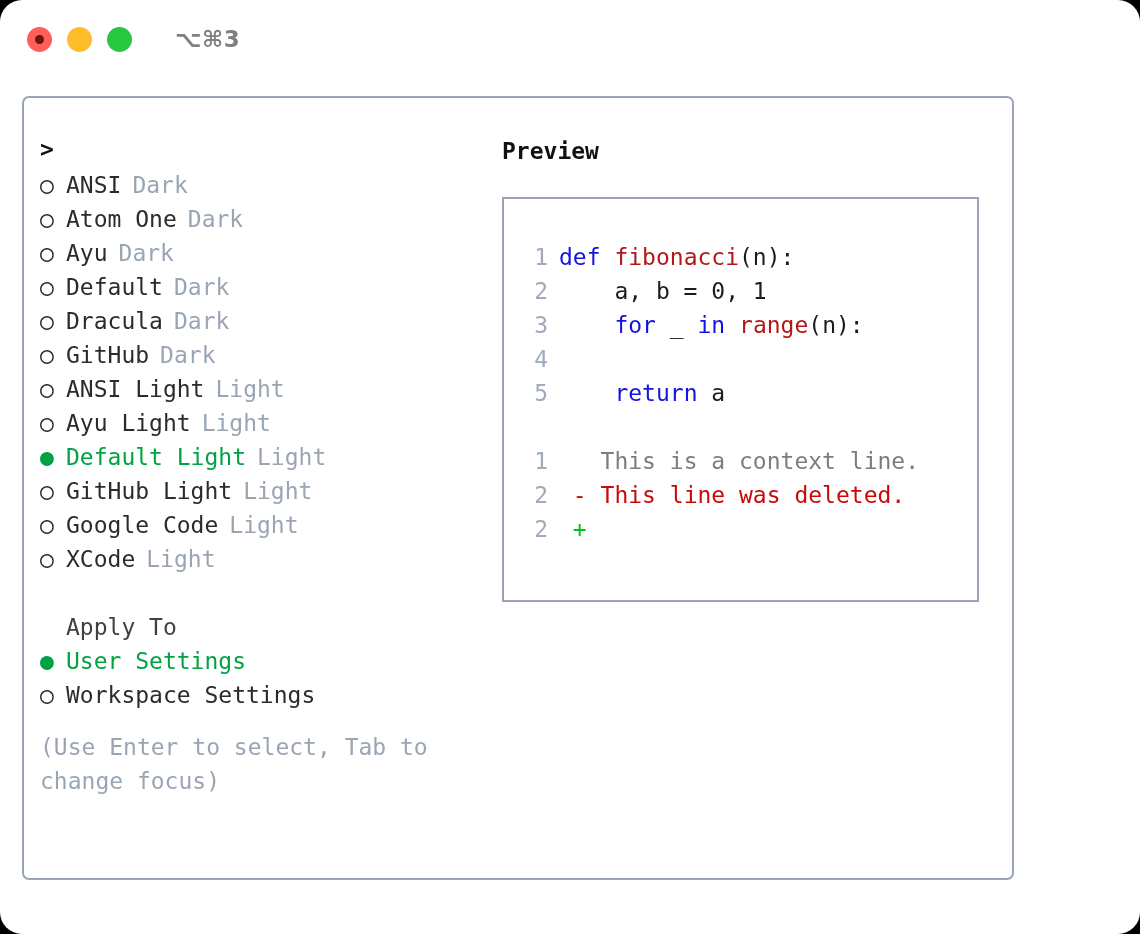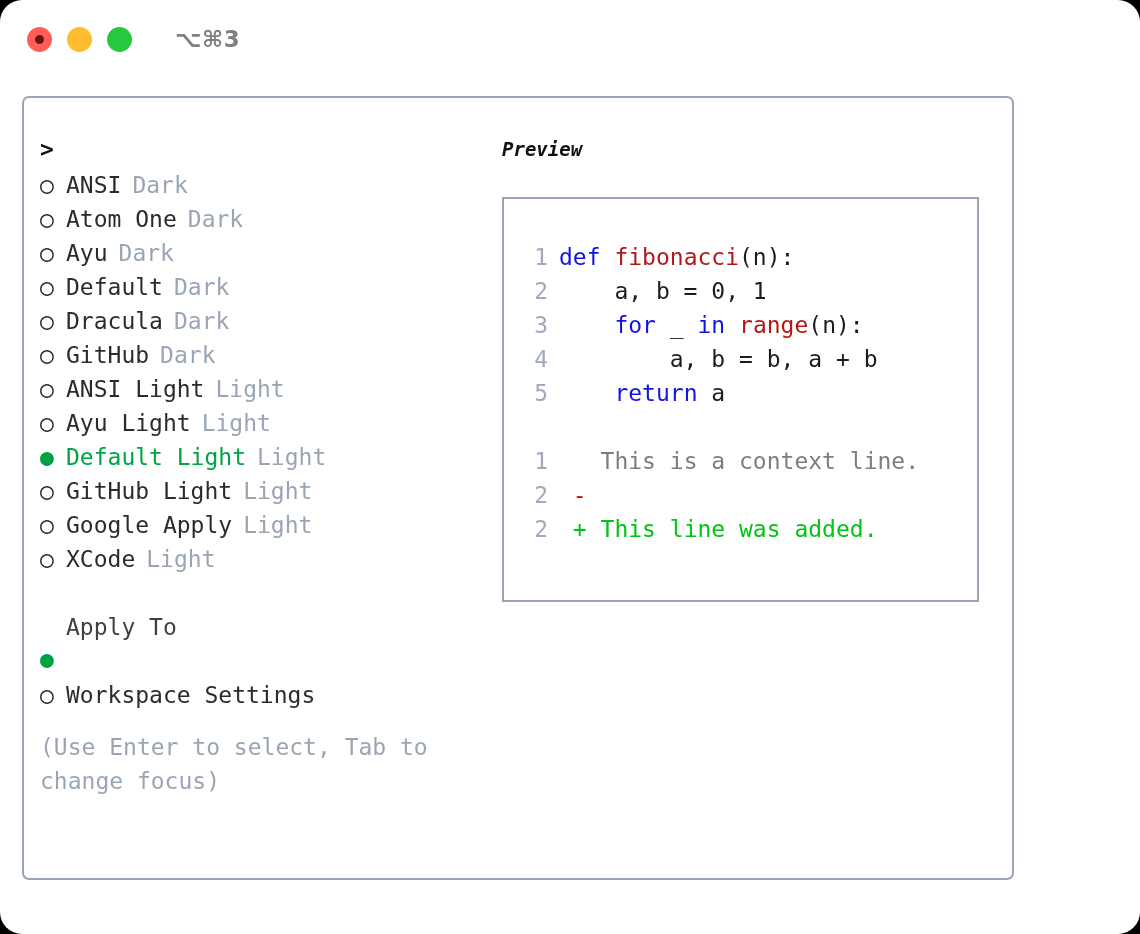--- a/index.html
+++ b/index.html
@@ -137,25 +137,24 @@
   }
 
   
   #preview-pane {
     position: absolute;
     left: 478px;
     top: 40px;
     width: 490px;
   }
   #preview-title {
-    font-size: 19px;
+    font-size: 23px;
     font-weight: bold;
     color: #111111;
     height: 34px;
-    font-style: italic;
   }
   #preview-box {
     margin-top: 25px;
     width: 477px;
     height: 405px;
     border: 2px solid #99a4b4;
     box-sizing: border-box;
     padding: 45px 0 0 14px;
   }
 
@@ -207,50 +206,50 @@
             <div class="list-line"><span class="marker">○</span><span class="theme-name">ANSI</span><span class="theme-kind">Dark</span></div>
             <div class="list-line"><span class="marker">○</span><span class="theme-name">Atom One</span><span class="theme-kind">Dark</span></div>
             <div class="list-line"><span class="marker">○</span><span class="theme-name">Ayu</span><span class="theme-kind">Dark</span></div>
             <div class="list-line"><span class="marker">○</span><span class="theme-name">Default</span><span class="theme-kind">Dark</span></div>
             <div class="list-line"><span class="marker">○</span><span class="theme-name">Dracula</span><span class="theme-kind">Dark</span></div>
             <div class="list-line"><span class="marker">○</span><span class="theme-name">GitHub</span><span class="theme-kind">Dark</span></div>
             <div class="list-line"><span class="marker">○</span><span class="theme-name">ANSI Light</span><span class="theme-kind">Light</span></div>
             <div class="list-line"><span class="marker">○</span><span class="theme-name">Ayu Light</span><span class="theme-kind">Light</span></div>
             <div class="list-line selected"><span class="marker">●</span><span class="theme-name">Default Light</span><span class="theme-kind">Light</span></div>
             <div class="list-line"><span class="marker">○</span><span class="theme-name">GitHub Light</span><span class="theme-kind">Light</span></div>
-            <div class="list-line"><span class="marker">○</span><span class="theme-name">Google Apply</span><span class="theme-kind">Light</span></div>
+            <div class="list-line"><span class="marker">○</span><span class="theme-name">Google Code</span><span class="theme-kind">Light</span></div>
             <div class="list-line"><span class="marker">○</span><span class="theme-name">XCode</span><span class="theme-kind">Light</span></div>
           </div>
 
         <div class="spacer"></div>
 
         <div class="apply-title">Apply To</div>
 
         <div id="apply-list">
-            <div class="list-line selected"><span class="marker">●</span></div>
+            <div class="list-line selected"><span class="marker">●</span><span class="theme-name">User Settings</span></div>
             <div class="list-line"><span class="marker">○</span><span class="theme-name">Workspace Settings</span></div>
           </div>
 
         <div id="hint">(Use Enter to select, Tab to change focus)</div>
       </div>
 
       <div id="preview-pane">
         <div id="preview-title">Preview</div>
         <div id="preview-box">
           <div id="code-block">
               <div class="code-line"><span class="lineno">1</span><span class="kw">def </span><span class="fn">fibonacci</span><span class="code-text">(n):</span></div>
               <div class="code-line"><span class="lineno">2</span><span class="code-text">    a, b = 0, 1</span></div>
               <div class="code-line"><span class="lineno">3</span><span class="code-text">    </span><span class="kw">for</span><span class="code-text"> _ </span><span class="kw">in</span><span class="code-text"> </span><span class="fn">range</span><span class="code-text">(n):</span></div>
-              <div class="code-line"><span class="lineno">4</span><span class="code-text">        a, b = b, a + b</span></div>
+              <div class="code-line"><span class="lineno">4</span></div>
               <div class="code-line"><span class="lineno">5</span><span class="code-text">    </span><span class="kw">return</span><span class="code-text"> a</span></div>
             </div>
           <div class="blank-line"></div>
           <div id="diff-block">
               <div class="code-line"><span class="lineno">1</span><span class="diff-ctx">   </span><span class="diff-ctx">This is a context line.</span></div>
-              <div class="code-line"><span class="lineno">2</span><span class="diff-del"> - </span></div>
-              <div class="code-line"><span class="lineno">2</span><span class="diff-add"> + </span><span class="diff-add">This line was added.</span></div>
+              <div class="code-line"><span class="lineno">2</span><span class="diff-del"> - </span><span class="diff-del">This line was deleted.</span></div>
+              <div class="code-line"><span class="lineno">2</span><span class="diff-add"> + </span></div>
             </div>
         </div>
       </div>
 
     </div>
   </div>
 </div>
 
 </body></html>

